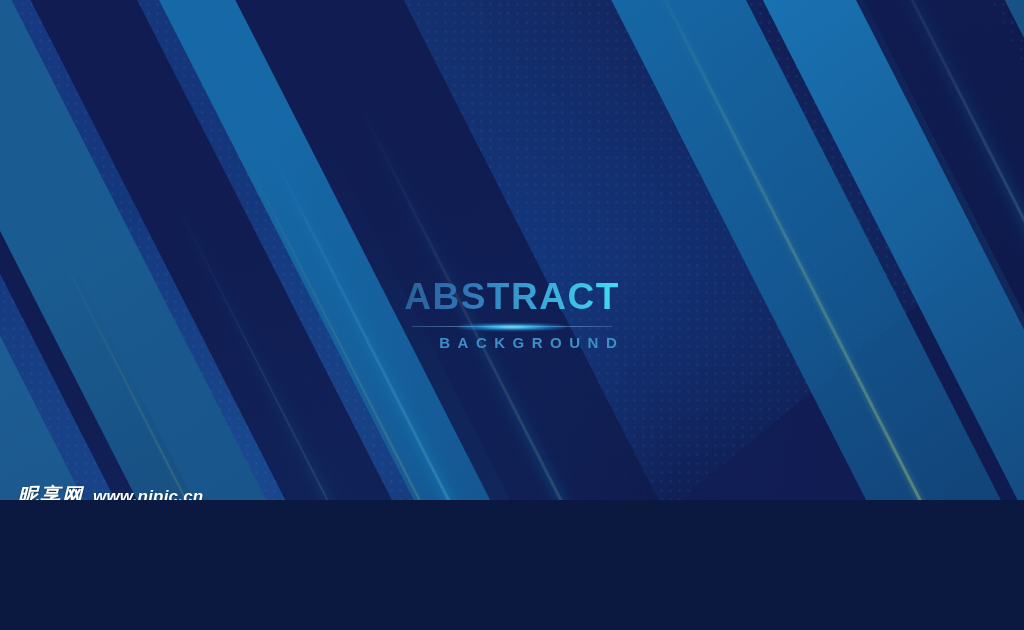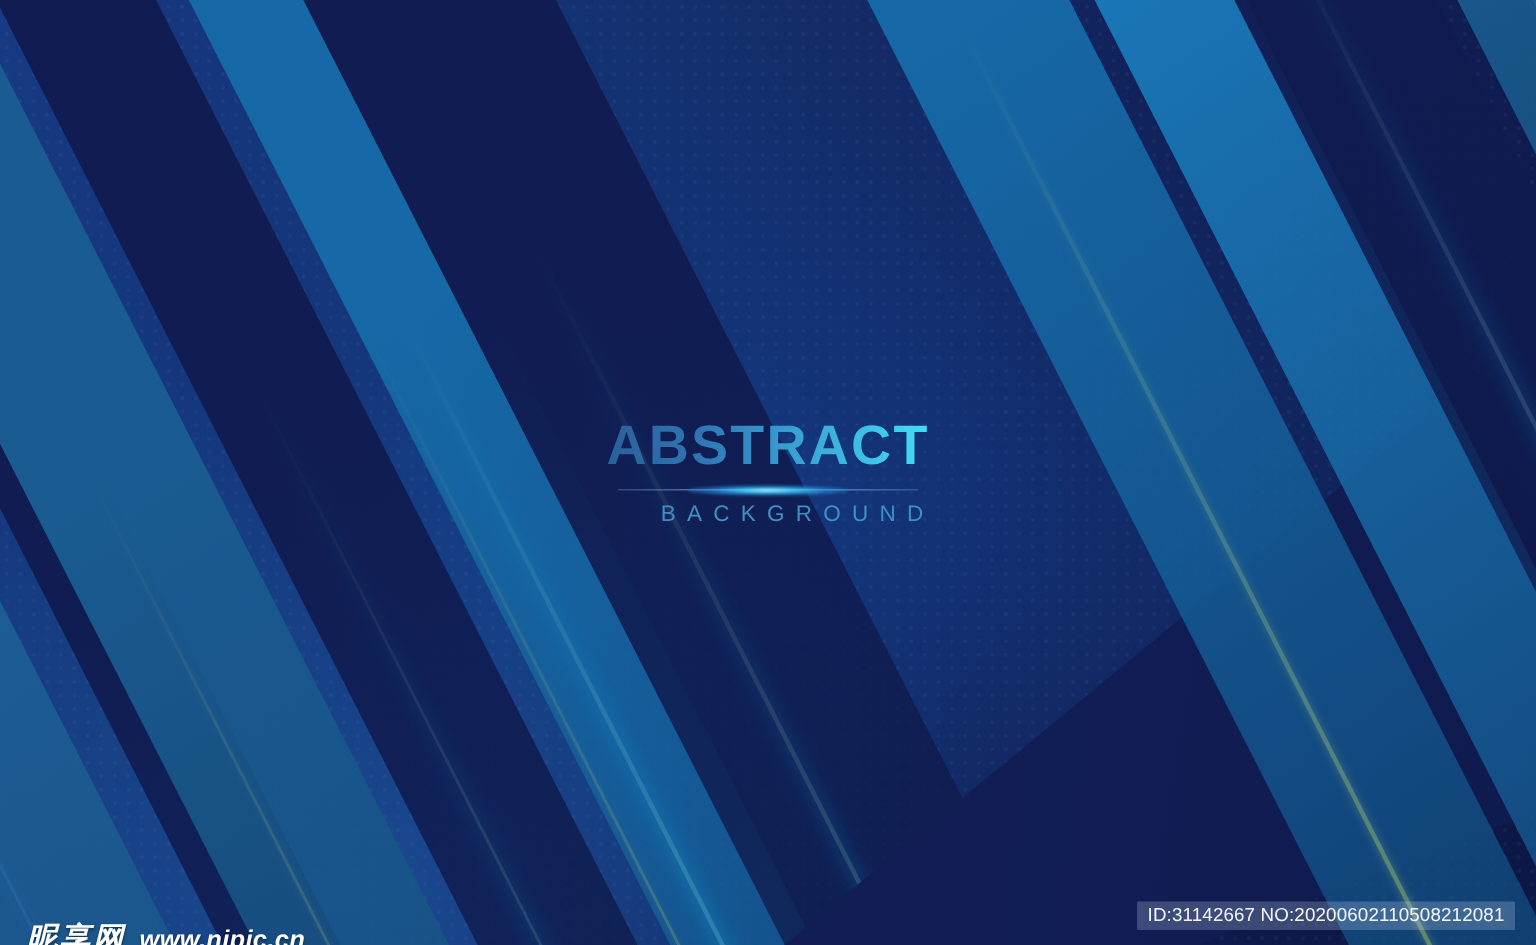--- a/index.html
+++ b/index.html
@@ -8,21 +8,21 @@
     padding: 0;
     background: #0b1840;
   }
   body {
     font-family: "Liberation Sans", sans-serif;
   }
 
   #stage {
     position: relative;
     width: 1024px;
-    height: 630px;
+    height: 500px;
     overflow: hidden;
     background: #000000;
   }
 
   
   .bg-base {
     position: absolute;
     inset: 0;
     background:
       radial-gradient(ellipse 70% 90% at 22% 95%, #1a4a91 0%, rgba(26,74,145,0) 62%),
@@ -105,21 +105,21 @@
     width: 108px; height: 7px;
     transform: translate(-50%, -50%);
     border-radius: 50%;
     background: radial-gradient(ellipse at center,
       #cdf4ff 0%, #3fc8f5 24%, rgba(40,150,230,0.55) 52%, rgba(20,80,170,0) 100%);
     filter: blur(1.1px);
   }
   .wordmark .subtitle {
     display: block;
     font-size: 15px;
-    font-weight: normal;
+    font-weight: bold;
     letter-spacing: 7.5px;
     text-indent: 7.5px;
     color: #3d8fc4;
     line-height: 1;
     margin-top: 2px;
     padding-left: 32px;
   }
 
   
   .watermark {
@@ -224,16 +224,15 @@
       <div class="rule-glow"></div>
     </div>
     <span class="subtitle">BACKGROUND</span>
   </div>
 
   <div class="watermark">
     <div class="brand">
       <span class="brand-logo">昵享网</span>
       <span class="brand-url">www.nipic.cn</span>
     </div>
-    <div class="assetid">ID:31142667 NO:20200602110508212081</div>
   </div>
 
 </div>
 
 </body></html>

